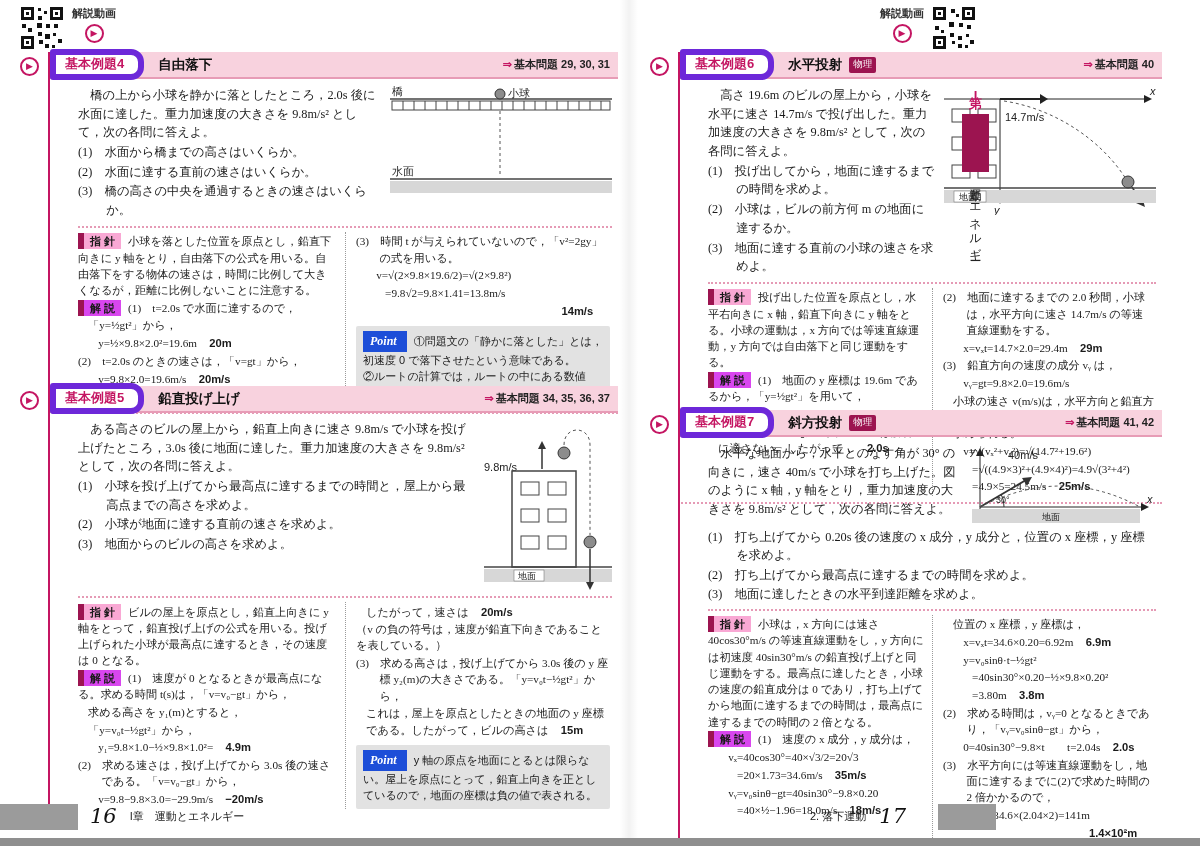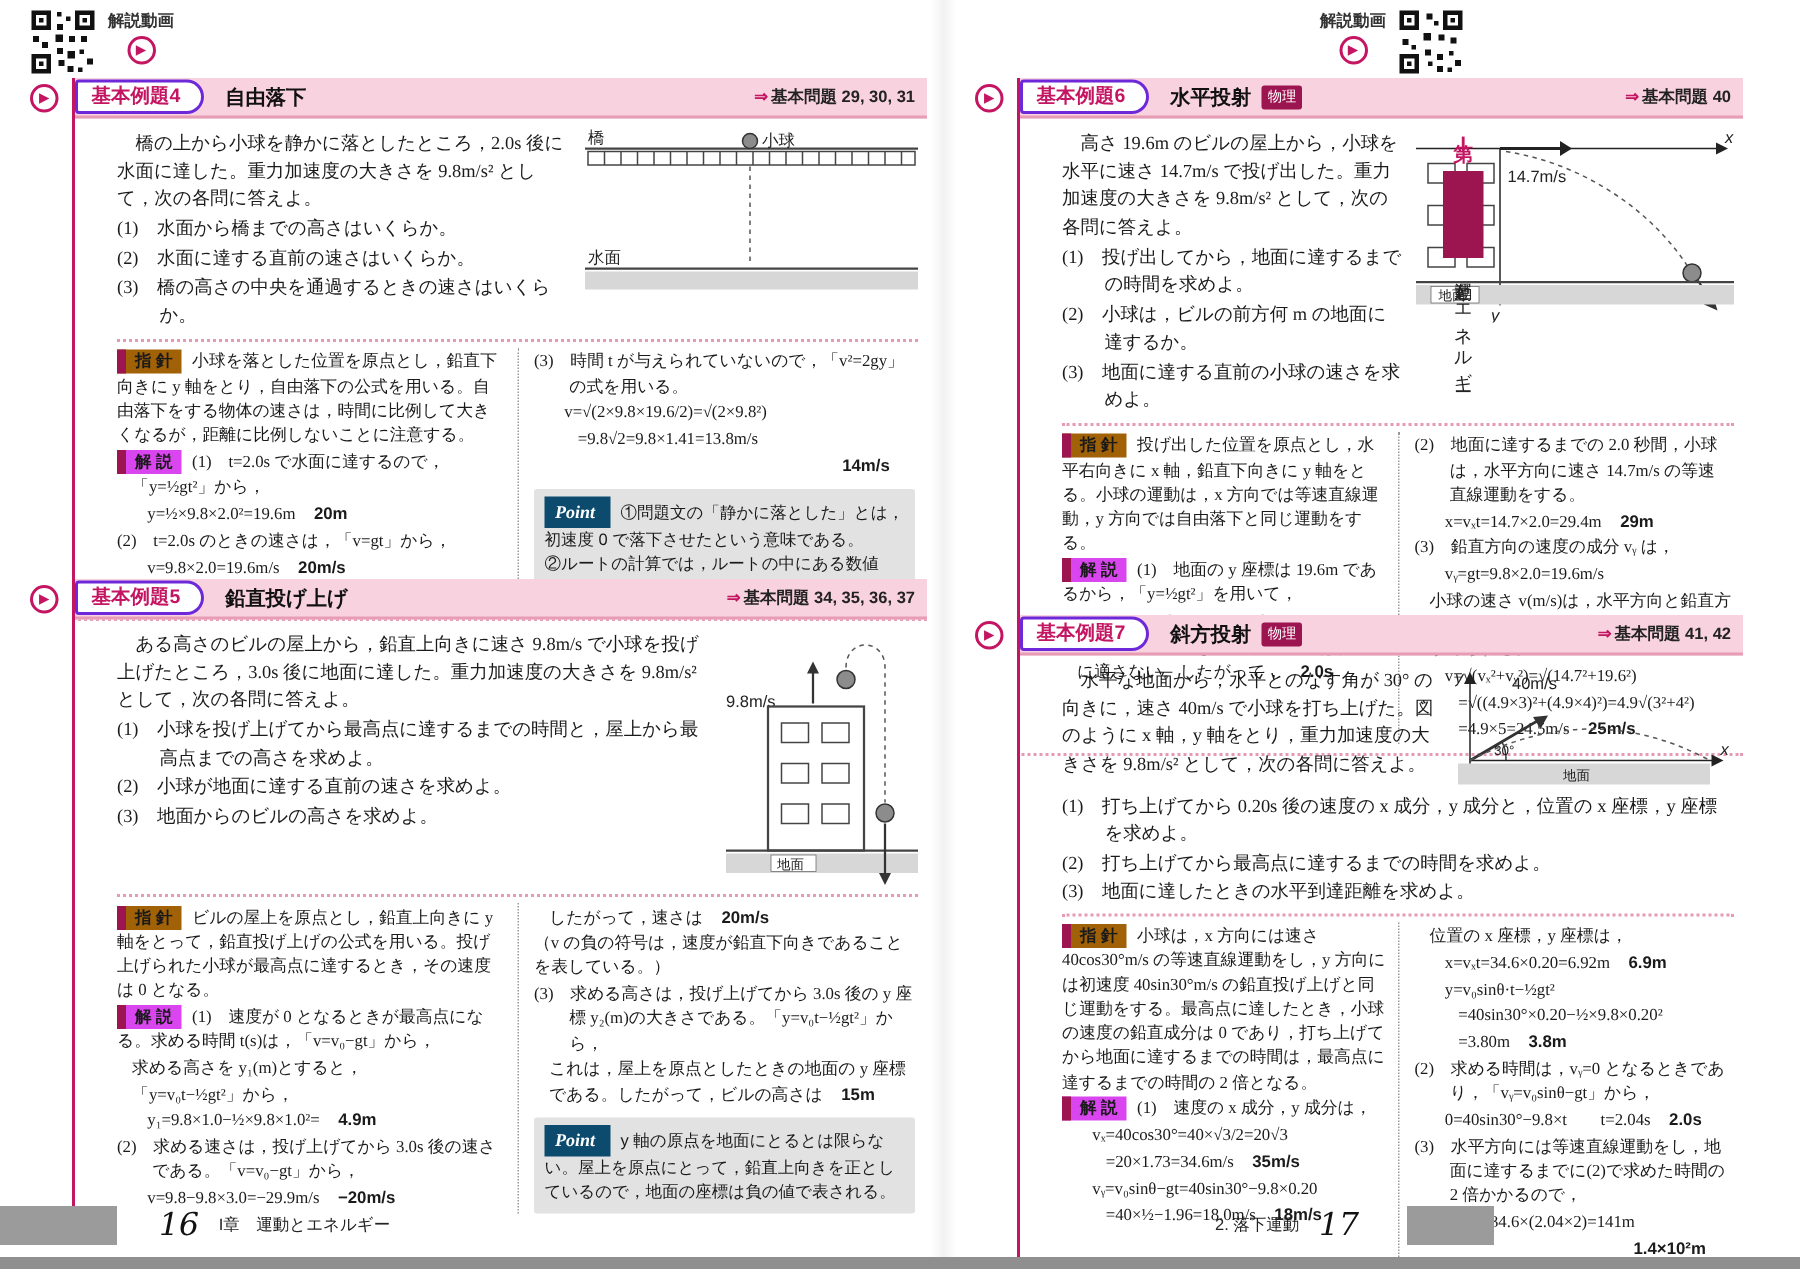--- a/index.html
+++ b/index.html
@@ -17,21 +17,21 @@
     color:#c41562; font-size:9px; line-height:15px; text-align:center; display:inline-block; cursor:pointer; }
   .vcol { display:flex; flex-direction:column; align-items:center; gap:3px; }
 
   
   .ex { position:absolute; border-left:2px solid #c41562; }
   .ex.endline { border-bottom:2px dotted #e59ab5; }
   .ex-header { position:relative; display:flex; align-items:center; height:27px;
     background:#f8d2de; border-bottom:2px solid #e79cb6; padding-right:8px; }
   .ex-play { position:absolute; left:-30px; top:3px; }
   .pill { font-family:"Liberation Sans",sans-serif; font-weight:bold; font-size:13px; color:#c41562;
-    background:#fff; border:2px solid #6d28d9; border-radius:3px 13px 13px 3px; padding:0 14px 1px 9px;
+    background:#fff; border:6px solid #6d28d9; border-radius:3px 13px 13px 3px; padding:0 14px 1px 9px;
     margin:2px 0 2px 0; line-height:18px; }
   .ex-title { font-family:"Liberation Sans",sans-serif; font-weight:bold; font-size:13.5px; margin-left:14px; color:#111; }
   .tagbadge { font-family:"Liberation Sans",sans-serif; font-size:9.5px; color:#fff; background:#9c1450;
     border-radius:2px; padding:1.5px 4px; margin-left:7px; }
   .ex-ref { margin-left:auto; font-family:"Liberation Sans",sans-serif; font-size:11px; font-weight:bold; color:#222; }
   .ex-ref .arw { color:#c41562; margin-right:2px; }
 
   .ex-body { padding:6px 6px 6px 28px; }
   .stmt { display:flex; gap:8px; }
   .stmt-text { flex:1; font-size:12.3px; line-height:1.52; }
@@ -46,46 +46,46 @@
   .sl { margin:1.5px 0; }
   .hang { padding-left:2.1em; text-indent:-2.1em; }
   .f  { padding-left:1.8em; }
   .f2 { padding-left:0.9em; }
   .f3 { padding-left:2.6em; }
   .ansline { text-align:right; padding-right:1.5em; }
   .ans { font-family:"Liberation Sans",sans-serif; font-weight:bold; margin-left:1.1em; }
   .gl { margin:1.5px 0; }
   .lblg, .lbls { font-family:"Liberation Sans",sans-serif; font-weight:bold; font-size:11px;
     display:inline-block; padding:0 6px; margin-right:7px; border-left:6px solid #9c1450; line-height:16px; }
-  .lblg { background:#a16207; }
+  .lblg { background:#f9a8d4; }
   .lbls { background:#d946ef; }
 
   .point { background:#e2e2e2; border-radius:2px; padding:5px 7px; margin-top:7px;
     font-family:"Liberation Sans",sans-serif; font-size:11px; line-height:1.5; }
-  .plbl { background:#0c4a6e; color:#fff; font-style:italic; font-weight:bold;
+  .plbl { background:#1d4ed8; color:#fff; font-style:italic; font-weight:bold;
     font-family:"Liberation Serif",serif; font-size:12px; padding:1px 10px 2px 7px; margin-right:7px; display:inline-block; }
 
   
   svg { display:block; }
   .dt { font-family:"Liberation Sans",sans-serif; font-size:11px; fill:#222; }
   .dts { font-family:"Liberation Sans",sans-serif; font-size:9px; fill:#222; }
 
   
   .sidetab { position:absolute; right:1px; top:86px; width:40px; display:flex; flex-direction:column; align-items:center; }
   .sidetab .chap { writing-mode:vertical-rl; text-orientation:upright; color:#c41562; font-weight:bold;
     font-family:"Liberation Sans",sans-serif; font-size:13px; letter-spacing:2px; }
   .sidetab .blk { width:27px; height:58px; background:#9c1450; margin:7px 0; }
   .sidetab .ttl { writing-mode:vertical-rl; text-orientation:upright; color:#222; font-family:"Liberation Sans",sans-serif;
     font-size:12px; letter-spacing:1px; }
 
   .ftab { position:absolute; background:#9b9b9b; height:26px; }
   .ftab.l { left:0; bottom:16px; width:78px; }
   .ftab.r { right:0; bottom:16px; width:58px; }
   .footer { position:absolute; bottom:18px; font-size:11px; font-family:"Liberation Sans",sans-serif; color:#222; }
-  .footer.l { left:96px; }
+  .footer.l { left:80px; }
   .footer.r { right:80px; text-align:right; }
   .pgnum { font-family:"DejaVu Serif","Liberation Serif",serif; font-style:italic; font-size:21px; color:#111;
     margin:0 10px; vertical-align:-3px; }
 </style>
 </head>
 <body>
 
 <div class="spread">
   <div class="gutter"></div>
 

